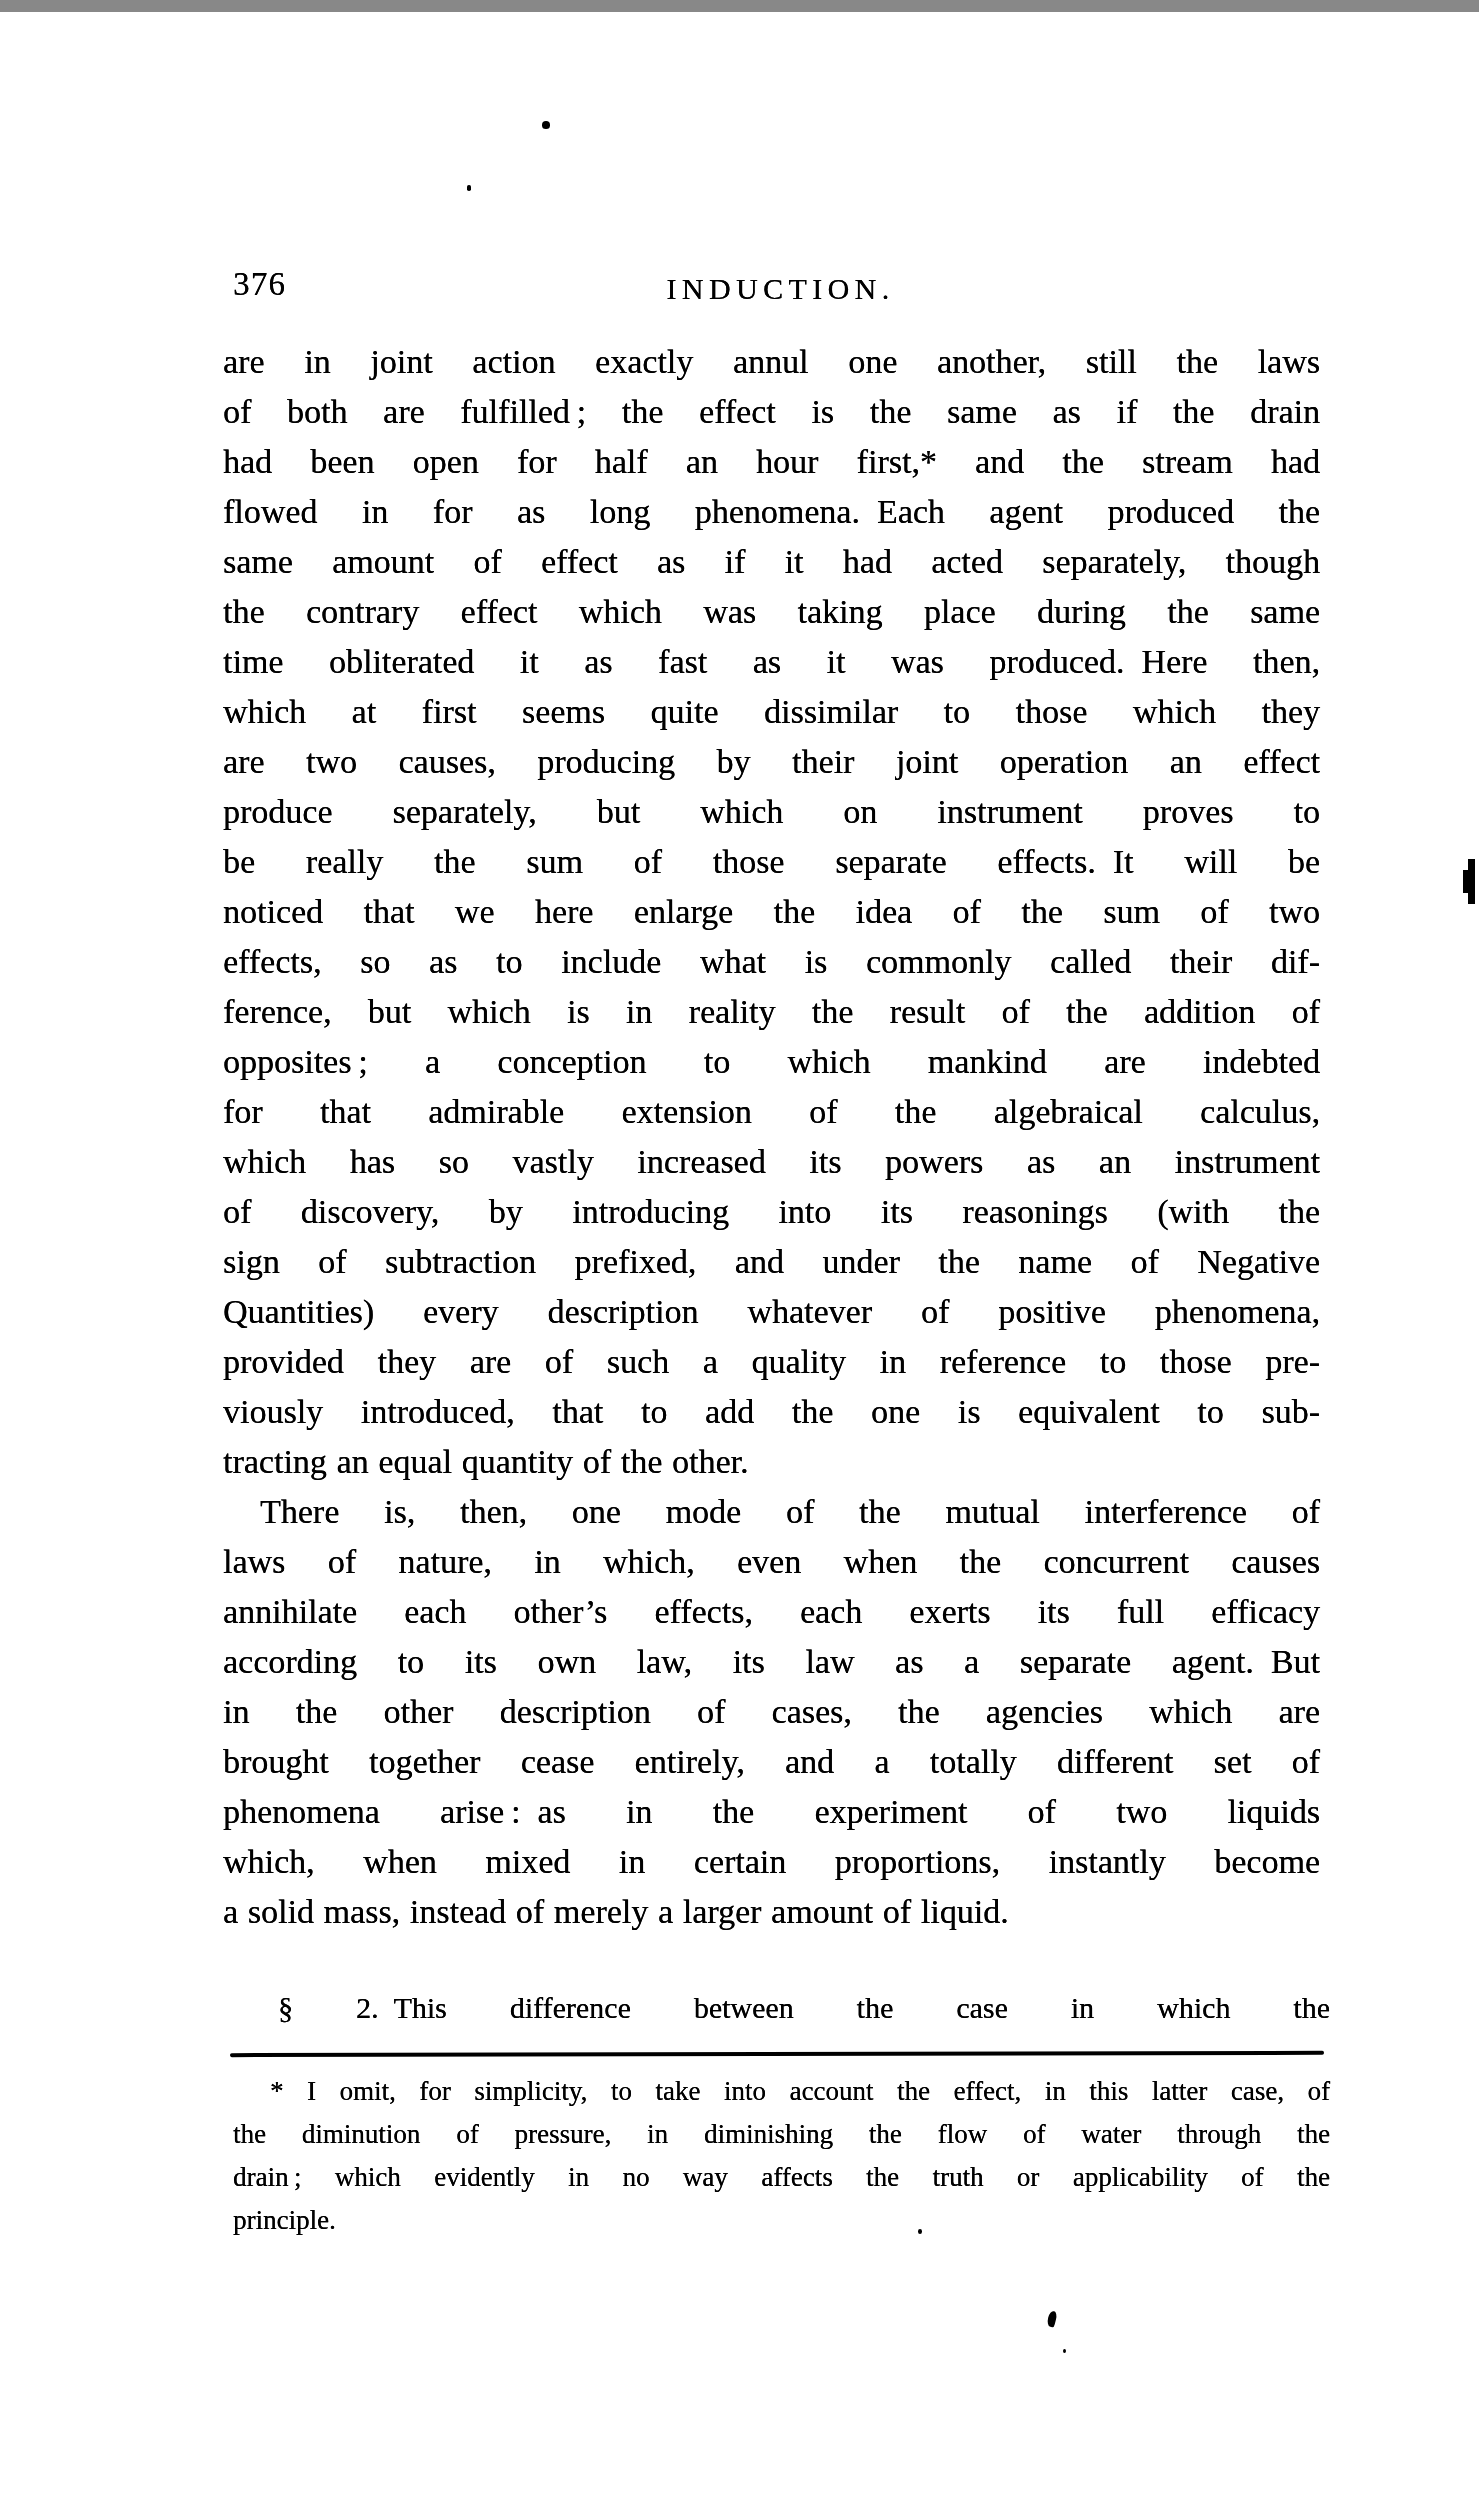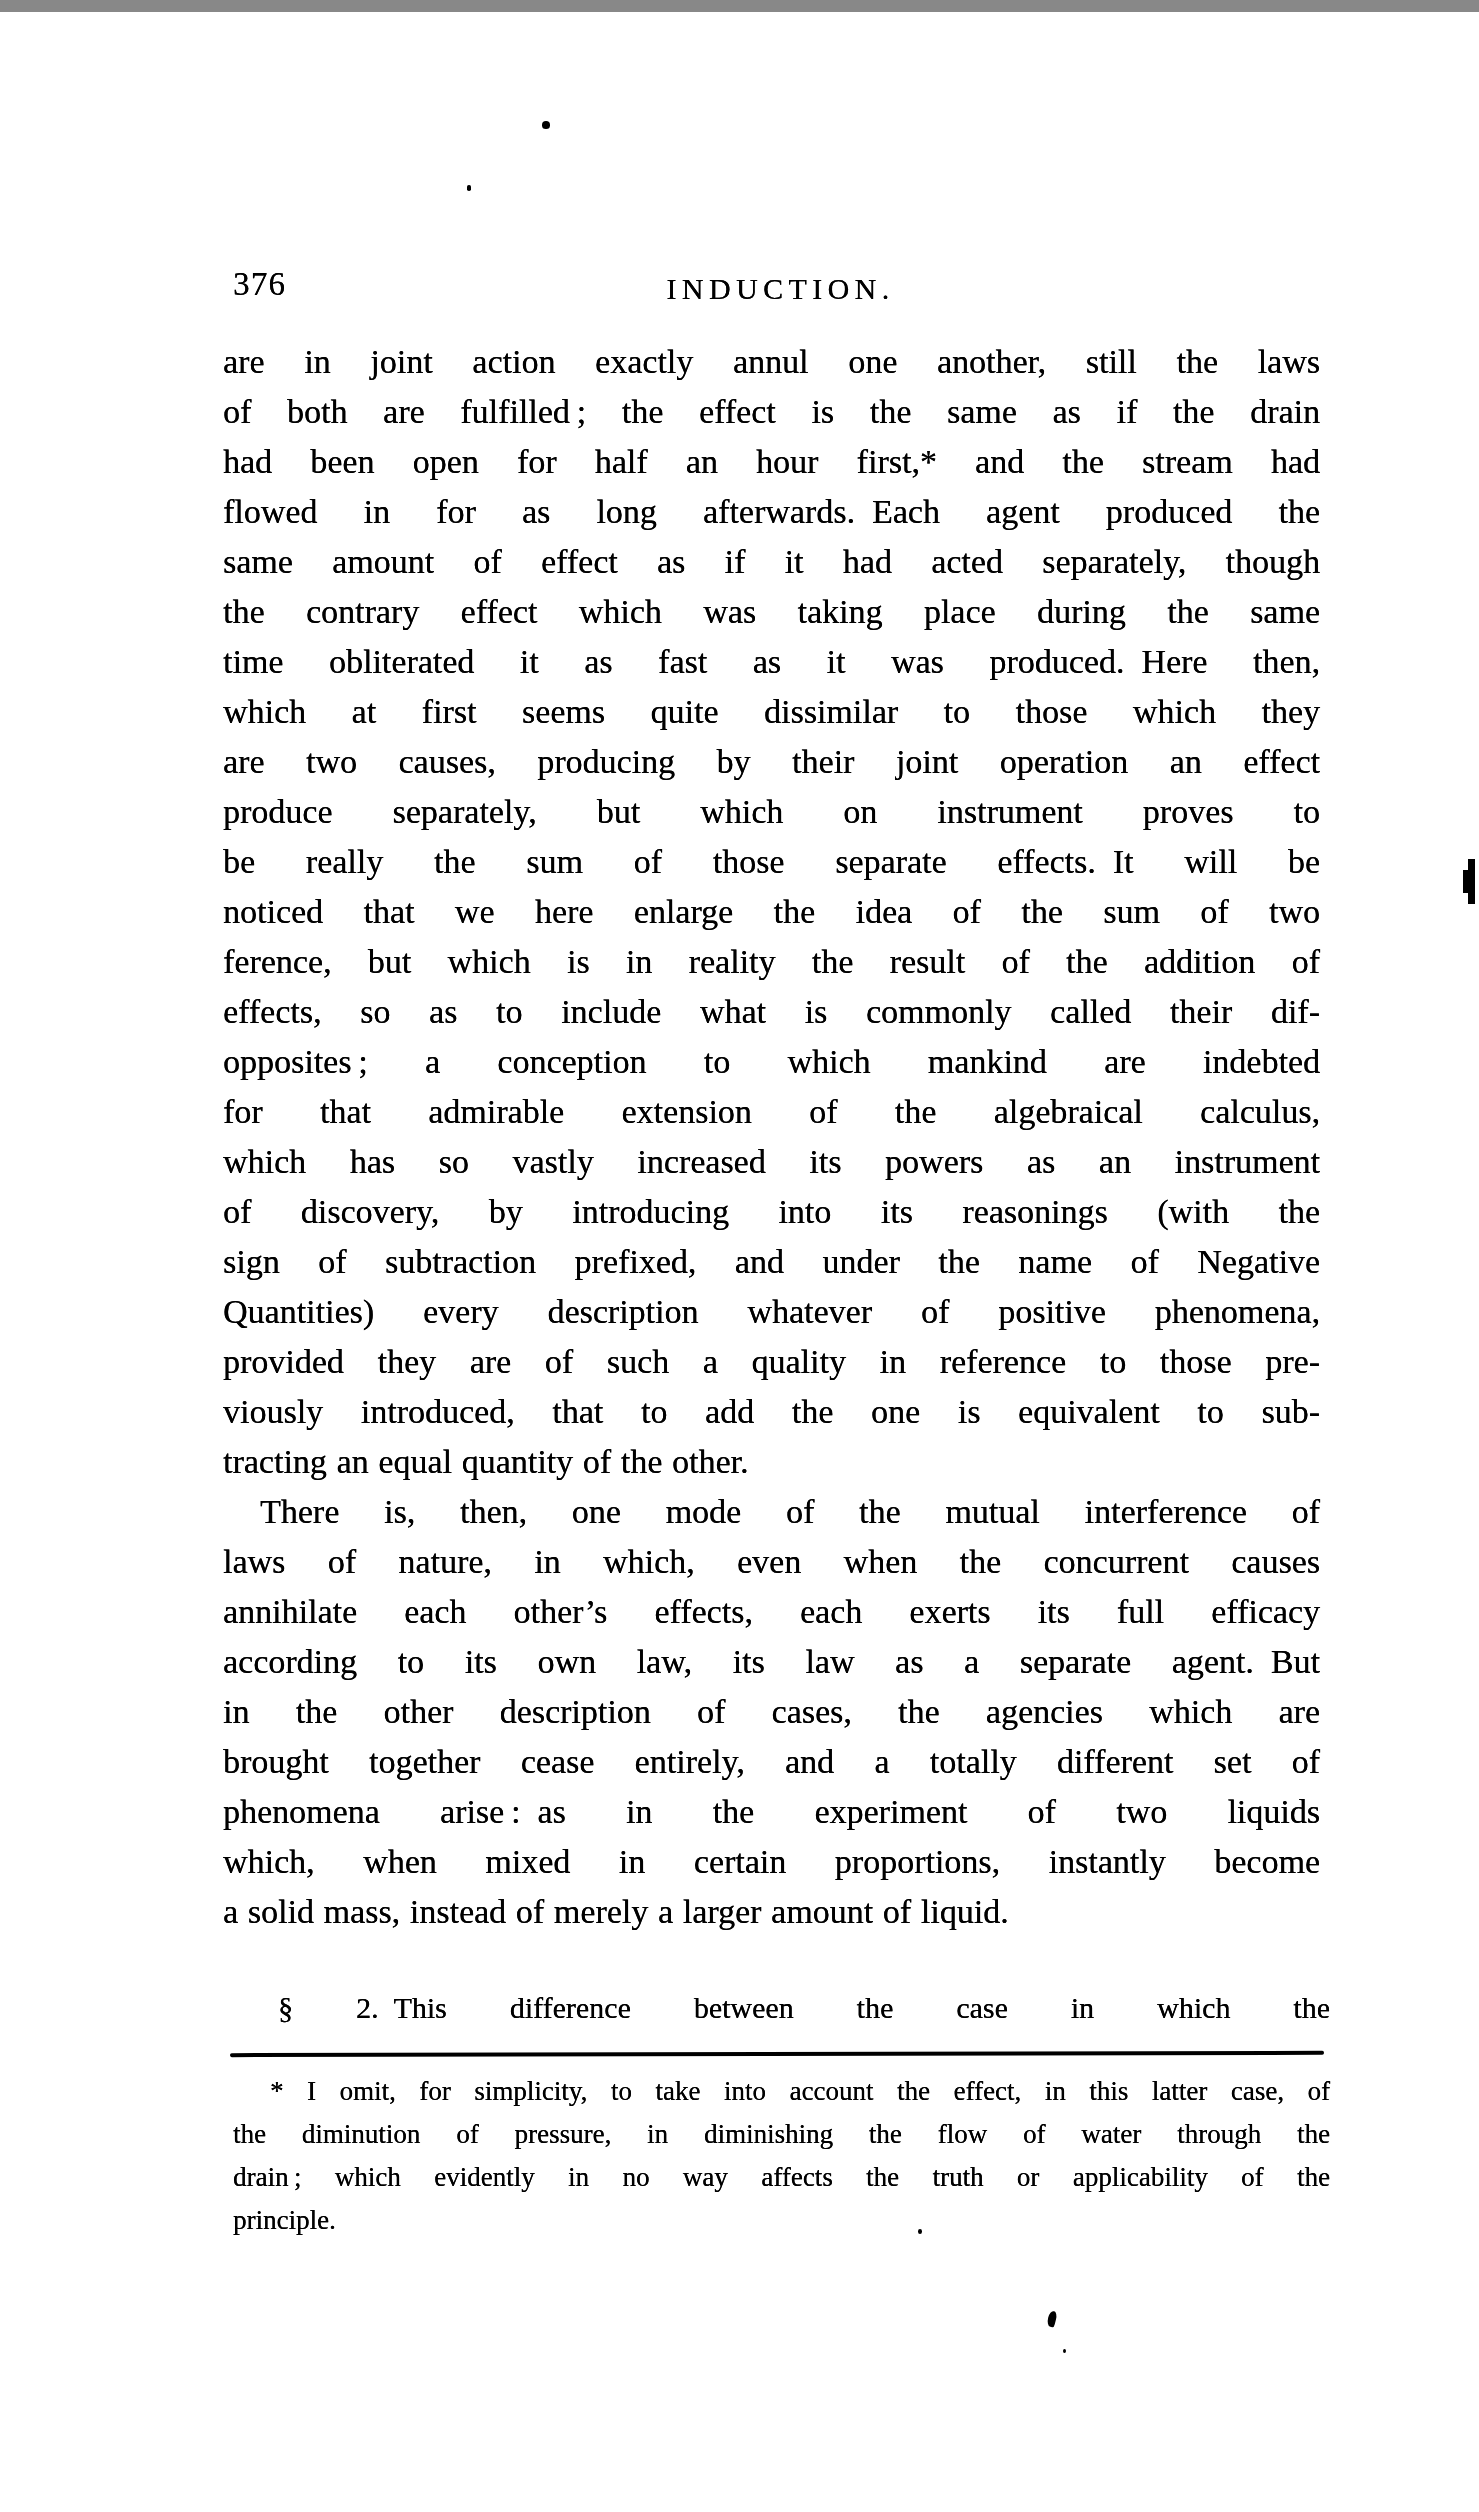--- a/index.html
+++ b/index.html
@@ -83,31 +83,31 @@
 
 <div class="page">
 
   <div class="page-number txt">376</div>
   <div class="running-header txt">INDUCTION.</div>
 
   <div class="body-block txt">
     <div class="line">are in joint action exactly annul one another, still the laws</div>
     <div class="line">of both are fulfilled ; the effect is the same as if the drain</div>
     <div class="line">had been open for half an hour first,* and the stream had</div>
-    <div class="line">flowed in for as long afterwards. Each agent produced the</div>
+    <div class="line">flowed in for as long phenomena. Each agent produced the</div>
     <div class="line">same amount of effect as if it had acted separately, though</div>
     <div class="line">the contrary effect which was taking place during the same</div>
     <div class="line">time obliterated it as fast as it was produced. Here then,</div>
     <div class="line">which at first seems quite dissimilar to those which they</div>
     <div class="line">are two causes, producing by their joint operation an effect</div>
     <div class="line">produce separately, but which on instrument proves to</div>
     <div class="line">be really the sum of those separate effects. It will be</div>
     <div class="line">noticed that we here enlarge the idea of the sum of two</div>
+    <div class="line">effects, so as to include what is commonly called their dif-</div>
     <div class="line">ference, but which is in reality the result of the addition of</div>
-    <div class="line">effects, so as to include what is commonly called their dif-</div>
     <div class="line">opposites ; a conception to which mankind are indebted</div>
     <div class="line">for that admirable extension of the algebraical calculus,</div>
     <div class="line">which has so vastly increased its powers as an instrument</div>
     <div class="line">of discovery, by introducing into its reasonings (with the</div>
     <div class="line">sign of subtraction prefixed, and under the name of Negative</div>
     <div class="line">Quantities) every description whatever of positive phenomena,</div>
     <div class="line">provided they are of such a quality in reference to those pre-</div>
     <div class="line">viously introduced, that to add the one is equivalent to sub-</div>
     <div class="line endpara">tracting an equal quantity of the other.</div>
 

